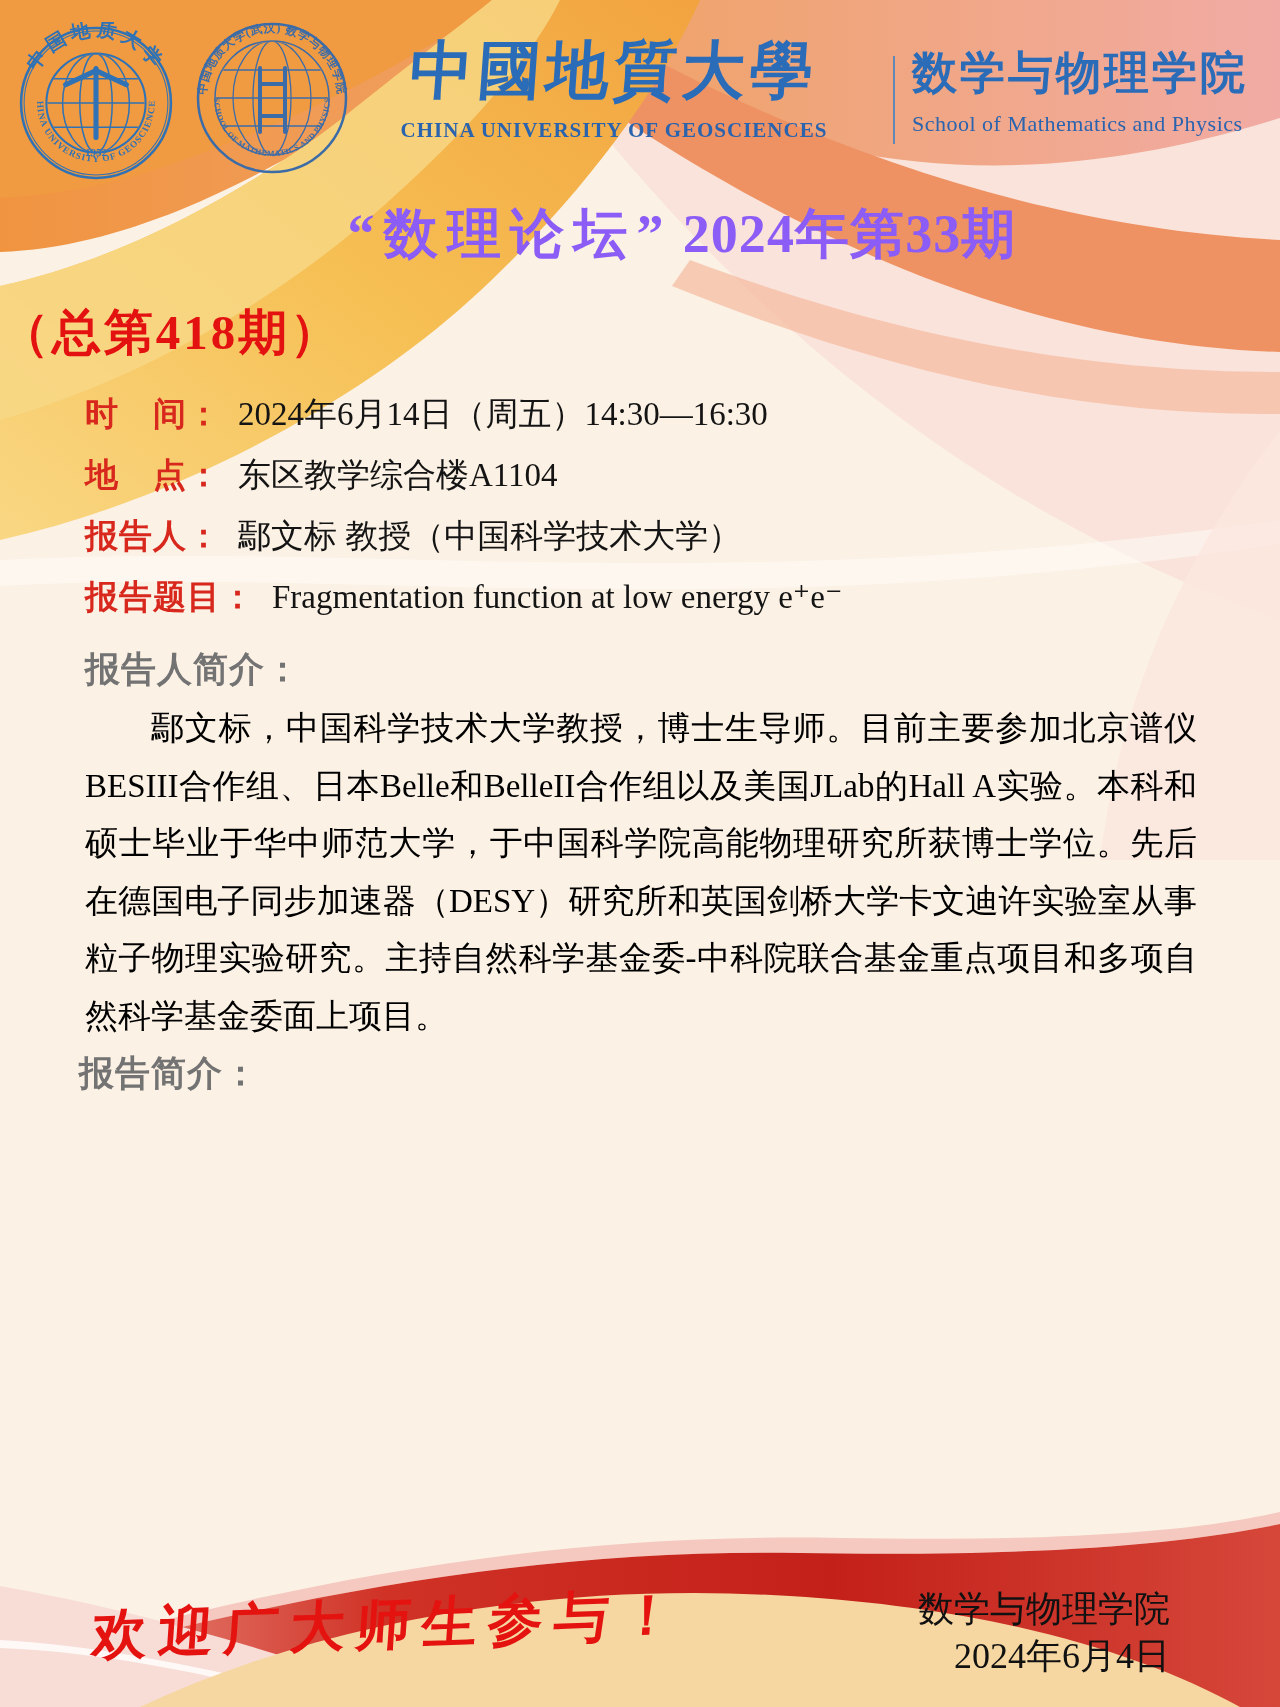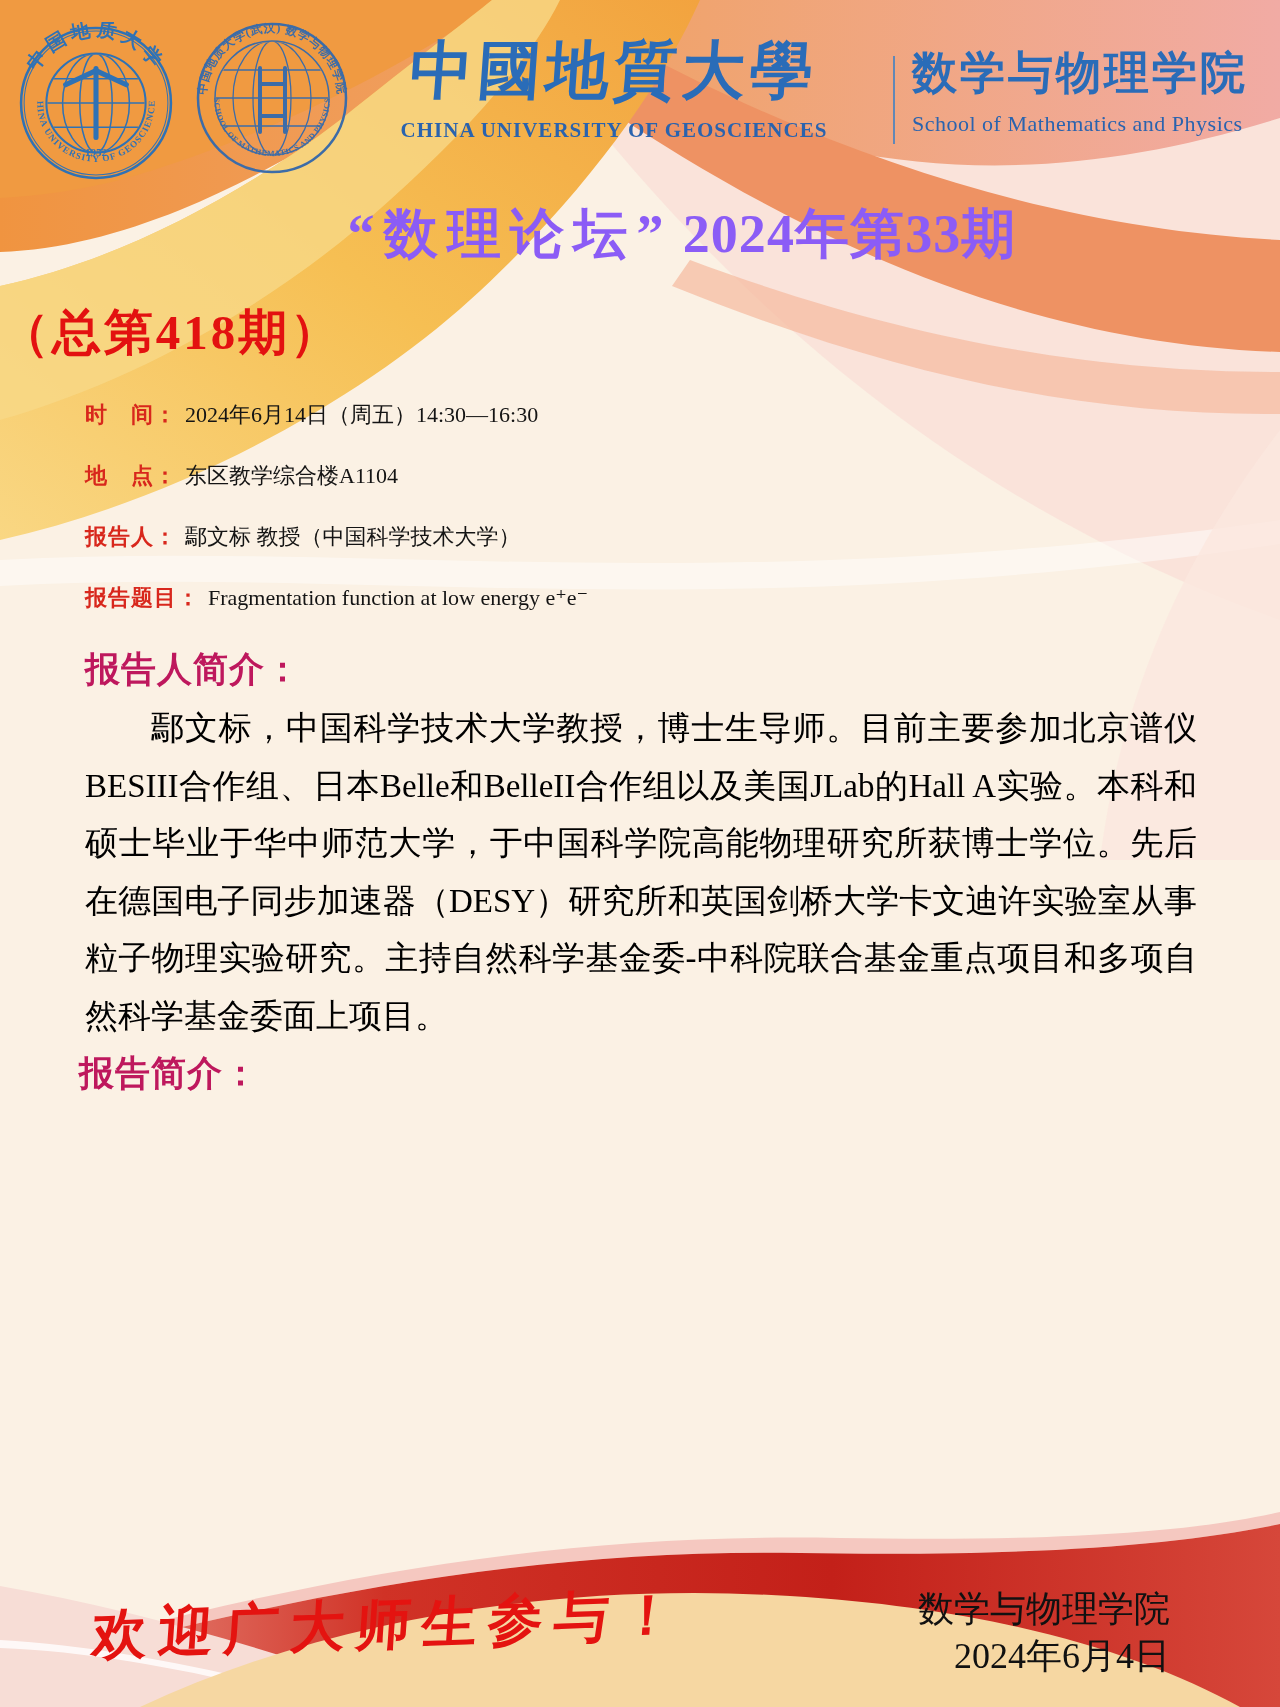--- a/index.html
+++ b/index.html
@@ -19,26 +19,26 @@
   .school-en{margin-top:13px;font-family:"Liberation Serif","DejaVu Serif",serif;font-size:22px;color:#2a63ae;letter-spacing:0.5px;}
 
   
   .title-l1{left:0;top:198px;width:1280px;text-align:center;color:#8b5cf6;font-family:"Liberation Serif","DejaVu Serif",serif;font-weight:bold;font-size:54px;padding-left:42px;}
   .title-l1 .t1{letter-spacing:0.17em;}
   .title-l1 .t2{margin-left:10px;letter-spacing:0.02em;}
   .title-l2{left:0;top:300px;width:1280px;text-align:left;color:#e31110;font-family:"Liberation Serif","DejaVu Serif",serif;font-weight:bold;font-size:49px;letter-spacing:0.06em;}
 
   
   .info{left:85px;top:384px;width:1120px;}
-  .info-row{display:flex;align-items:flex-start;line-height:61px;font-size:22px;white-space:nowrap;}
+  .info-row{display:flex;align-items:flex-start;line-height:61px;font-size:33px;white-space:nowrap;}
   .info-label{color:#d8271c;font-weight:bold;font-family:"Liberation Serif","DejaVu Serif",serif;letter-spacing:1px;flex:none;}
-  .info-value{color:#141414;margin-left:8px;font-family:"Liberation Serif","DejaVu Serif","DejaVu Sans",serif;}
-
-  
-  .sec-heading{color:#be185d;font-weight:bold;font-size:35px;font-family:Liberation Sans, sans-serif;letter-spacing:1px;}
+  .info-value{color:#141414;margin-left:17px;font-family:"Liberation Serif","DejaVu Serif","DejaVu Sans",serif;}
+
+  
+  .sec-heading{color:#737373;font-weight:bold;font-size:35px;font-family:Liberation Sans, sans-serif;letter-spacing:1px;}
   .bio-heading{left:85px;top:646px;}
   .bio-text{left:85px;top:700px;width:1112px;}
   .abs-heading{left:79px;top:1050px;}
   .abs-text{left:85px;top:1104px;width:1112px;}
   .para{font-size:33px;line-height:57.5px;color:#000000;text-align:justify;text-indent:2em;font-family:"Liberation Serif","DejaVu Serif","DejaVu Sans",serif;}
 
   
   .welcome{left:92px;top:1588px;color:#e41310;font-weight:bold;font-size:55px;letter-spacing:11px;font-family:"Liberation Serif","DejaVu Serif",serif;transform:rotate(-2deg) skewX(-6deg);}
   .footer-org{left:830px;top:1586px;width:340px;text-align:right;color:#111;font-size:36px;line-height:47px;font-family:"Liberation Serif","DejaVu Serif","DejaVu Sans",serif;}
 </style>

